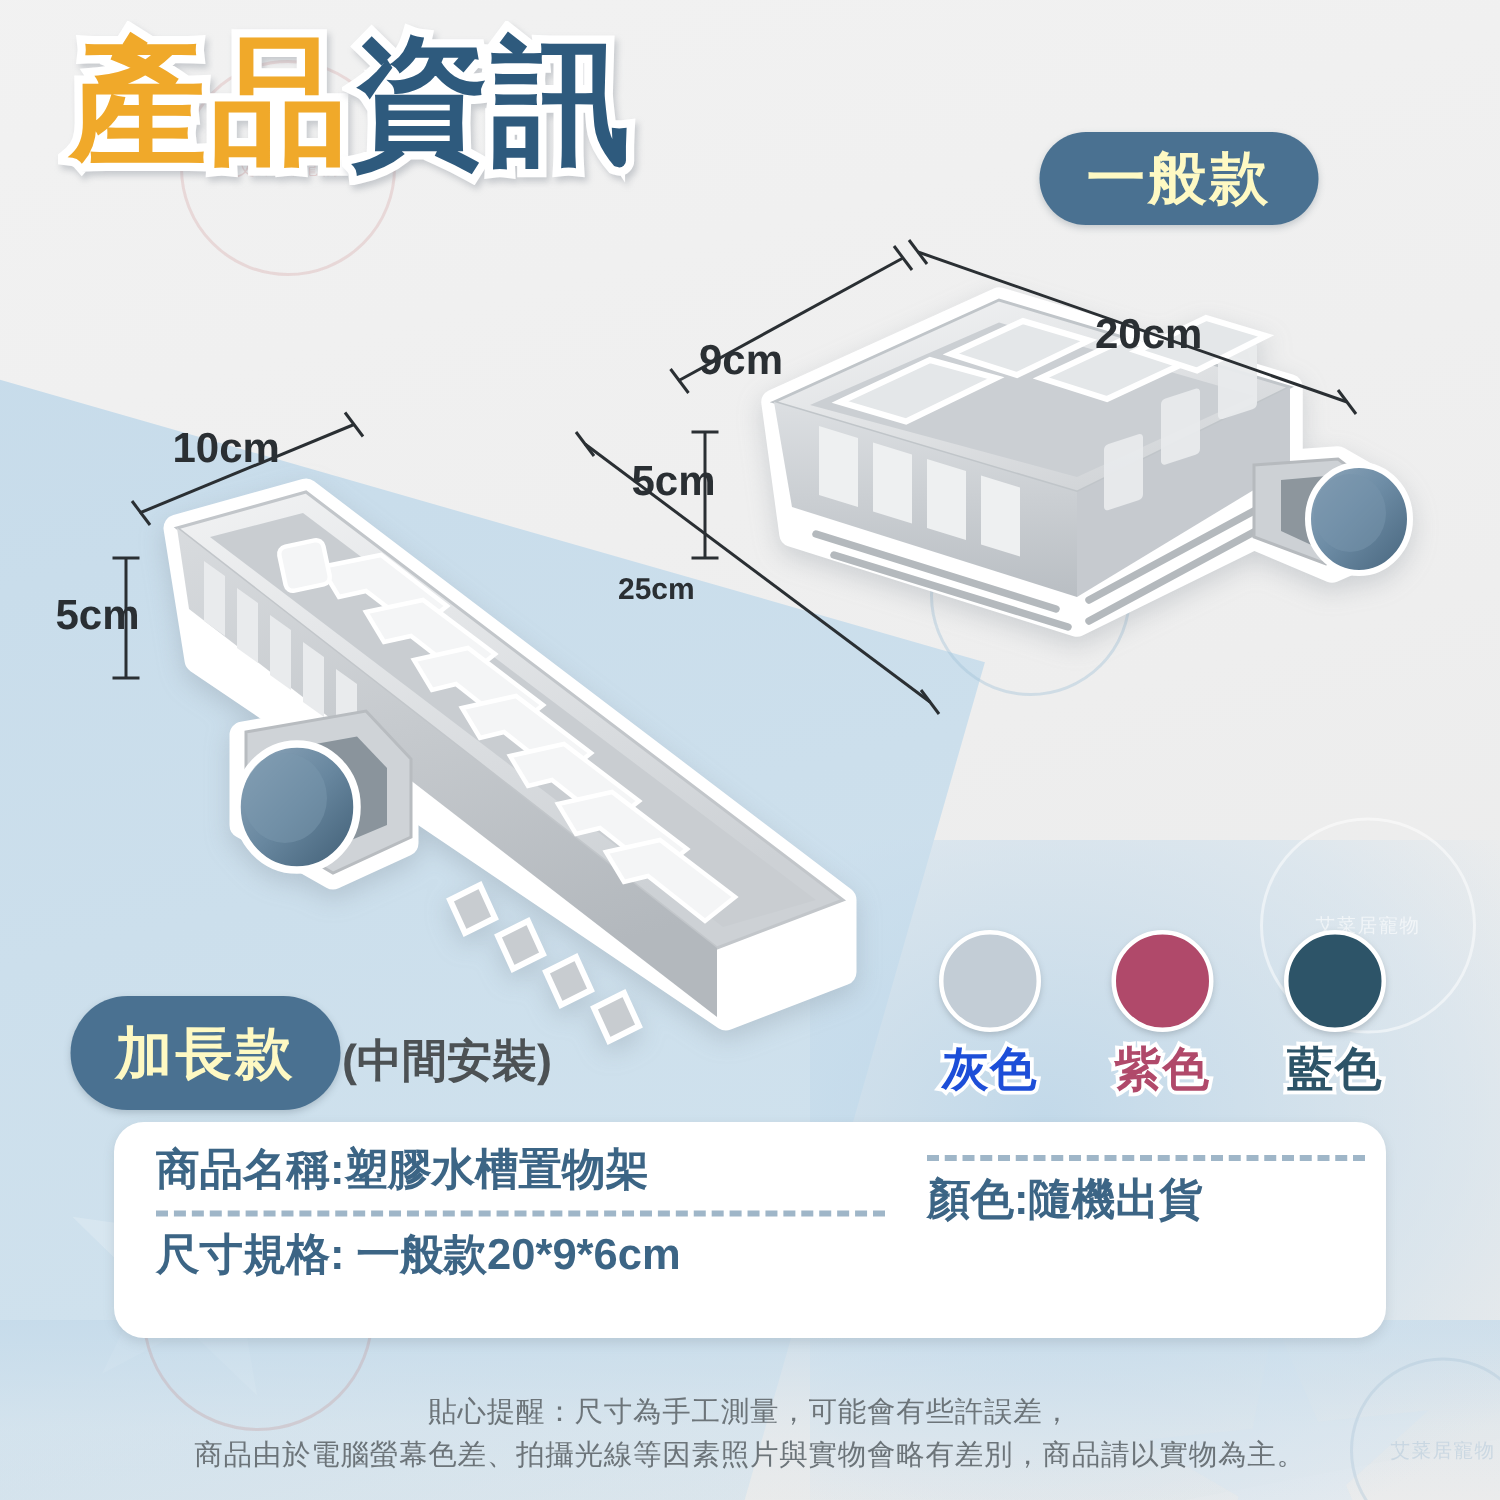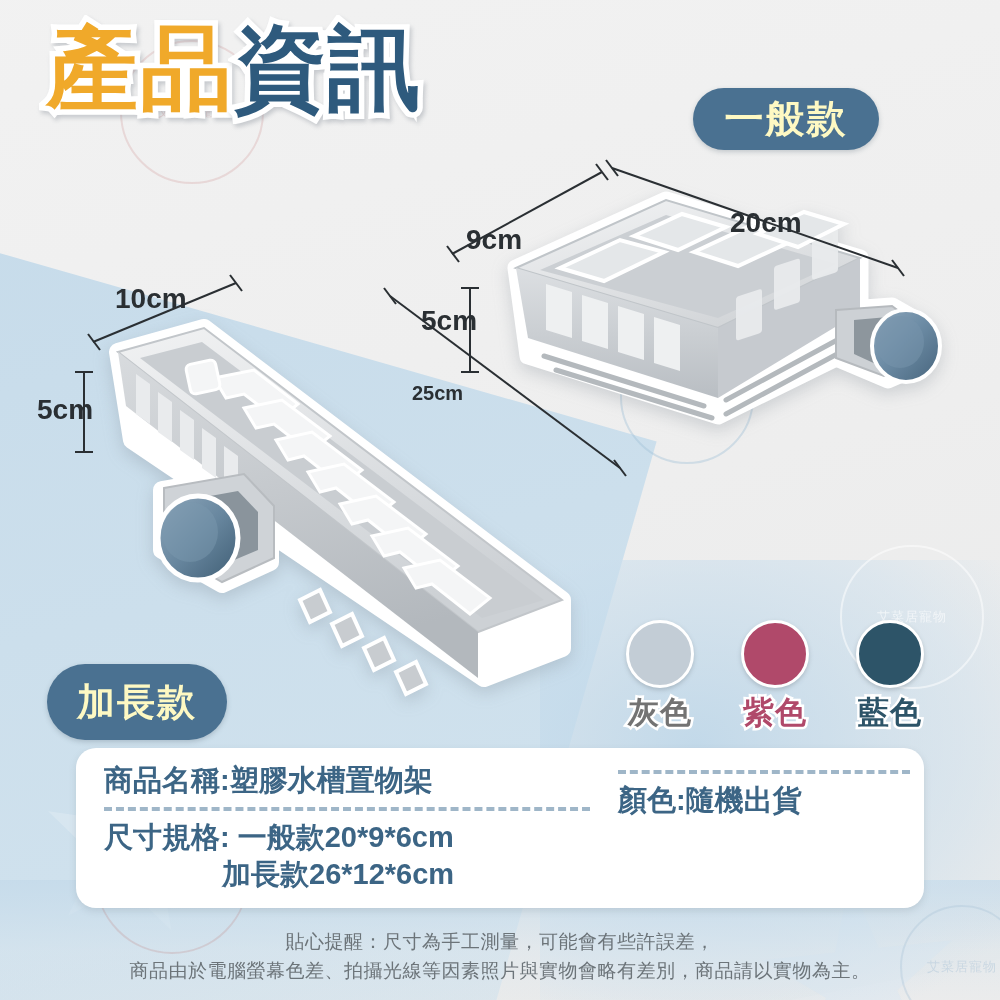--- a/index.html
+++ b/index.html
@@ -77,21 +77,21 @@
   
   #swatches{position:absolute;left:610px;top:620px;width:330px;height:105px;z-index:30;
       display:flex;justify-content:space-between;align-items:flex-start;}
   .sw{width:100px;display:flex;flex-direction:column;align-items:center;}
   .sw-dot{width:62px;height:62px;border-radius:50%;border:3px solid #ffffff;
       box-shadow:0 2px 4px rgba(110,120,130,.35);}
   .sw-label{margin-top:4px;font-size:31px;font-weight:bold;letter-spacing:1px;
       -webkit-text-stroke:5px #ffffff;paint-order:stroke fill;}
 
   
-  #info{position:absolute;left:76px;top:748px;width:848px;height:160px;z-index:30;
+  #info{position:absolute;left:76px;top:748px;width:848px;height:144px;z-index:30;
      background:#ffffff;border-radius:20px;box-shadow:0 3px 7px rgba(120,130,140,.22);
      display:flex;padding:14px 0 0 0;box-sizing:border-box;}
   .col{flex:1;padding:0 0 0 28px;box-sizing:border-box;}
   .col.right{flex:0 0 320px;padding-left:14px;}
   .row{color:#3c6585;font-weight:bold;font-size:29px;line-height:1.28;white-space:nowrap;}
   .row.indent2{padding-left:118px;}
   .dash{border-top:4px dashed #9fb6c8;margin:8px 14px 8px 0;}
 
   
   #footer{position:absolute;left:0;top:928px;width:1000px;z-index:30;text-align:center;
@@ -280,42 +280,42 @@
   <div class="dim" id="dim-9">9cm</div>
   <div class="dim" id="dim-20">20cm</div>
   <div class="dim" id="dim-5a">5cm</div>
   <div class="dim" id="dim-25">25cm</div>
   <div class="dim" id="dim-10">10cm</div>
   <div class="dim" id="dim-5b">5cm</div>
 
   <div class="pill" id="pill-standard">一般款</div>
 
   <div class="pill" id="pill-long">加長款</div>
+  <div class="sub-note" id="note-long">(中間安裝)</div>
 
   <div id="swatches">
     <div class="sw">
       <div class="sw-dot" style="background:#c3cdd6;"></div>
-      <div class="sw-label" style="color:#737373;">灰色</div>
+      <div class="sw-label" style="color:#1d4ed8;">灰色</div>
     </div>
     <div class="sw">
       <div class="sw-dot" style="background:#b0496a;"></div>
       <div class="sw-label" style="color:#b0496a;">紫色</div>
     </div>
     <div class="sw">
       <div class="sw-dot" style="background:#2d5468;"></div>
       <div class="sw-label" style="color:#2d5468;">藍色</div>
     </div>
   </div>
 
   <div id="info">
     <div class="col">
       <div class="row">商品名稱:塑膠水槽置物架</div>
       <div class="dash"></div>
       <div class="row">尺寸規格: 一般款20*9*6cm</div>
-      <div class="row indent2">加長款26*12*6cm</div>
     </div>
     <div class="col right">
       <div class="dash"></div>
       <div class="row">顏色:隨機出貨</div>
     </div>
   </div>
 
   <div id="footer">
     <div>貼心提醒：尺寸為手工測量，可能會有些許誤差，</div>
     <div>商品由於電腦螢幕色差、拍攝光線等因素照片與實物會略有差別，商品請以實物為主。</div>

